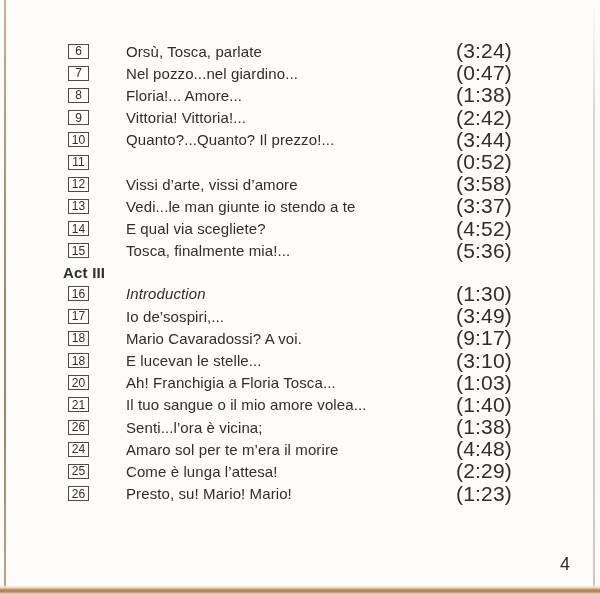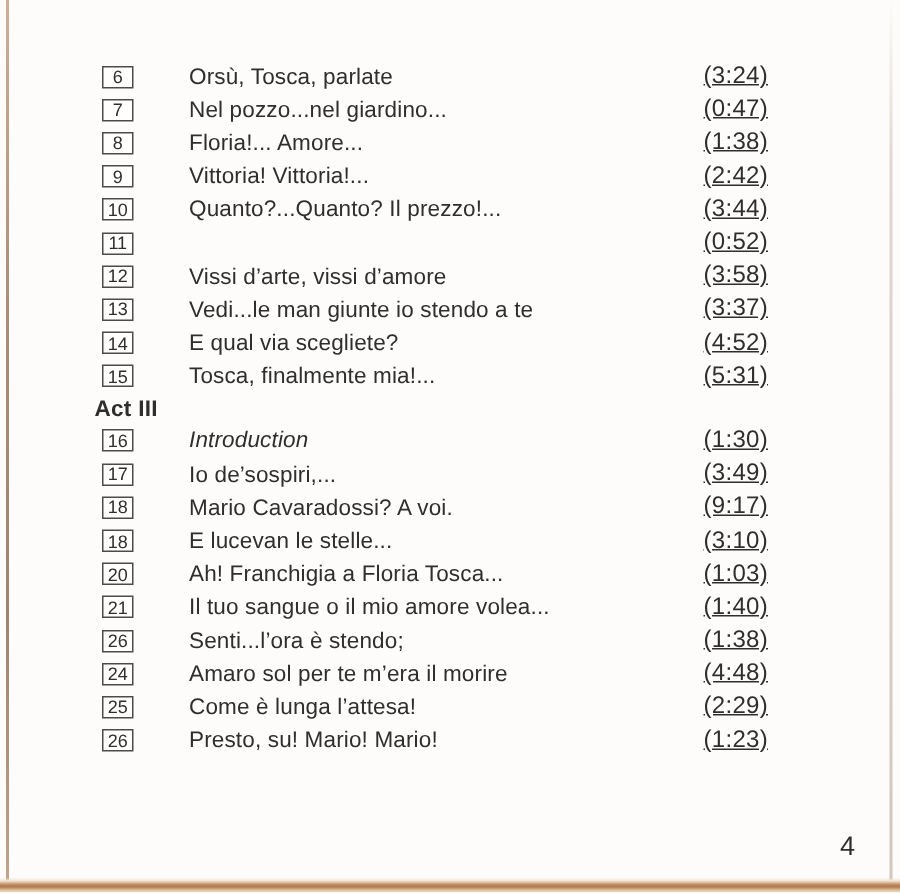--- a/index.html
+++ b/index.html
@@ -46,21 +46,21 @@
     display:flex;align-items:center;justify-content:center;
     font-size:12px;line-height:1;color:var(--text-color);
     background:#fffefd;
   }
   .track-title{
     margin-left:37px;font-size:15px;letter-spacing:.1px;
     white-space:nowrap;color:var(--text-color);
   }
   .track-title.italic{font-style:italic;}
   .track-duration{
-    margin-left:auto;font-size:16px;letter-spacing:.2px;color:var(--text-color);text-decoration:underline;
+    margin-left:auto;font-size:21px;letter-spacing:.2px;color:var(--text-color);
   }
   .act-heading{
     height:21px;margin-left:-5px;display:flex;align-items:center;
     font-size:15px;font-weight:bold;letter-spacing:.2px;color:var(--text-color);
   }
   .page-number{
     position:absolute;right:30px;bottom:20px;
     font-size:18px;color:var(--text-color);
   }
 </style>
@@ -112,21 +112,21 @@
         <span class="track-duration">(3:37)</span>
       </div>
       <div class="track-row">
         <span class="num-box">14</span>
         <span class="track-title">E qual via scegliete?</span>
         <span class="track-duration">(4:52)</span>
       </div>
       <div class="track-row">
         <span class="num-box">15</span>
         <span class="track-title">Tosca, finalmente mia!...</span>
-        <span class="track-duration">(5:31)</span>
+        <span class="track-duration">(5:36)</span>
       </div>
       <div class="act-heading">Act III</div>
       <div class="track-row">
         <span class="num-box">16</span>
         <span class="track-title italic">Introduction</span>
         <span class="track-duration">(1:30)</span>
       </div>
       <div class="track-row">
         <span class="num-box">17</span>
         <span class="track-title">Io de’sospiri,...</span>
@@ -147,21 +147,21 @@
         <span class="track-title">Ah! Franchigia a Floria Tosca...</span>
         <span class="track-duration">(1:03)</span>
       </div>
       <div class="track-row">
         <span class="num-box">21</span>
         <span class="track-title">Il tuo sangue o il mio amore volea...</span>
         <span class="track-duration">(1:40)</span>
       </div>
       <div class="track-row">
         <span class="num-box">26</span>
-        <span class="track-title">Senti...l’ora è stendo;</span>
+        <span class="track-title">Senti...l’ora è vicina;</span>
         <span class="track-duration">(1:38)</span>
       </div>
       <div class="track-row">
         <span class="num-box">24</span>
         <span class="track-title">Amaro sol per te m’era il morire</span>
         <span class="track-duration">(4:48)</span>
       </div>
       <div class="track-row">
         <span class="num-box">25</span>
         <span class="track-title">Come è lunga l’attesa!</span>

